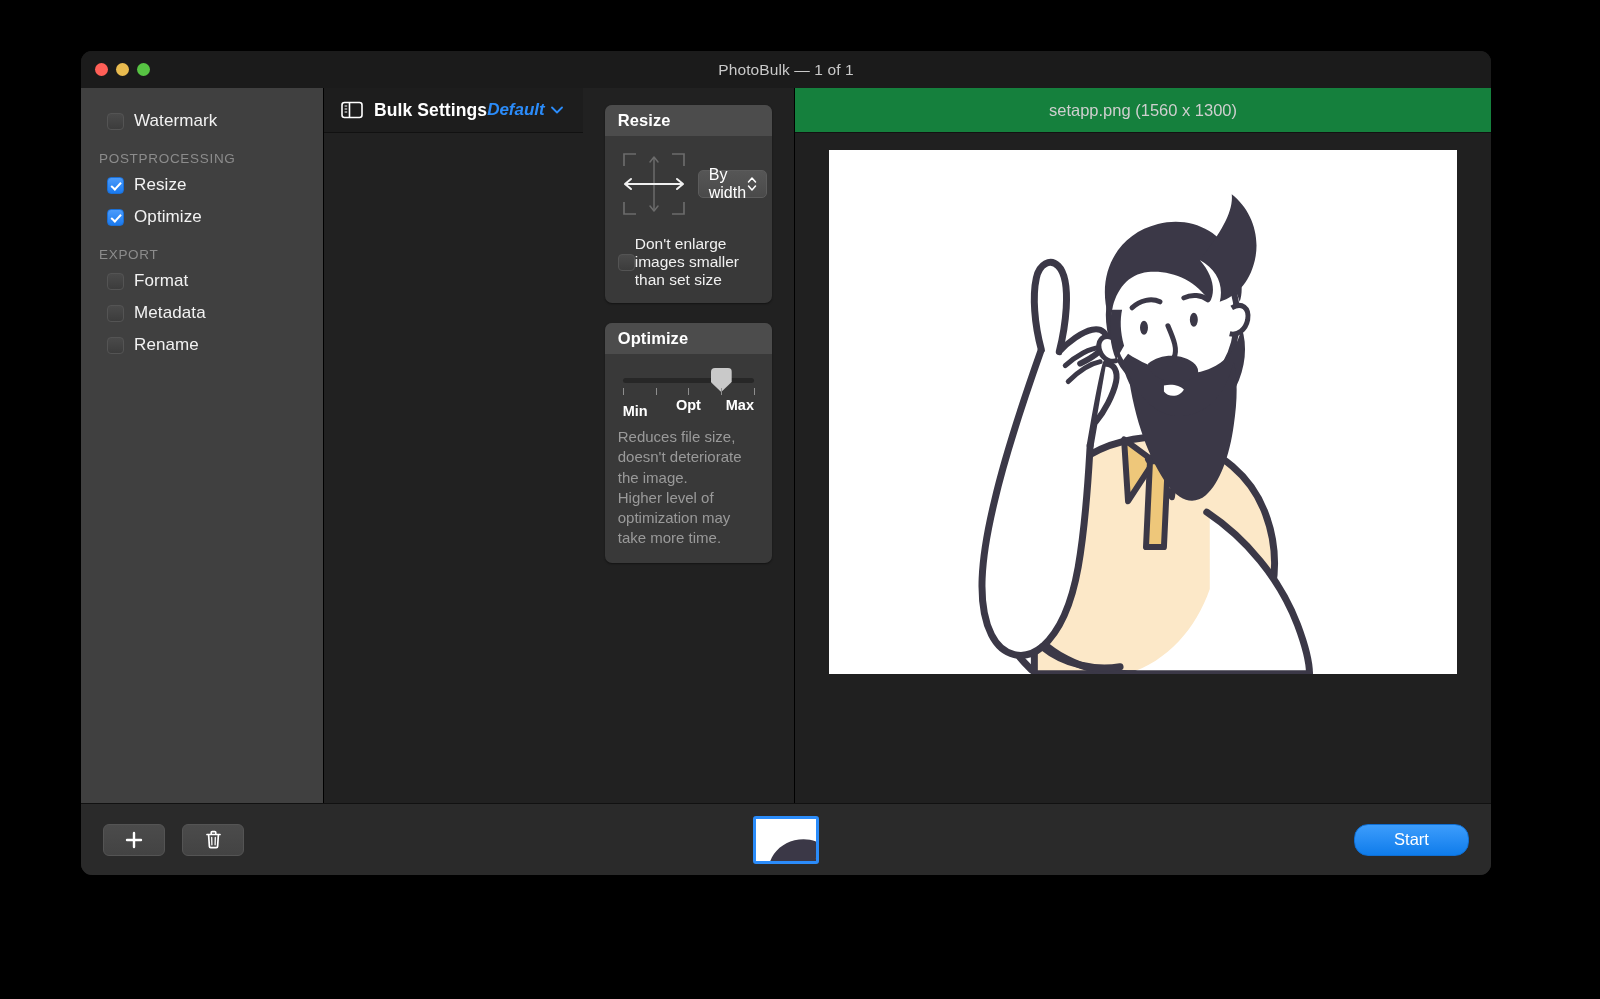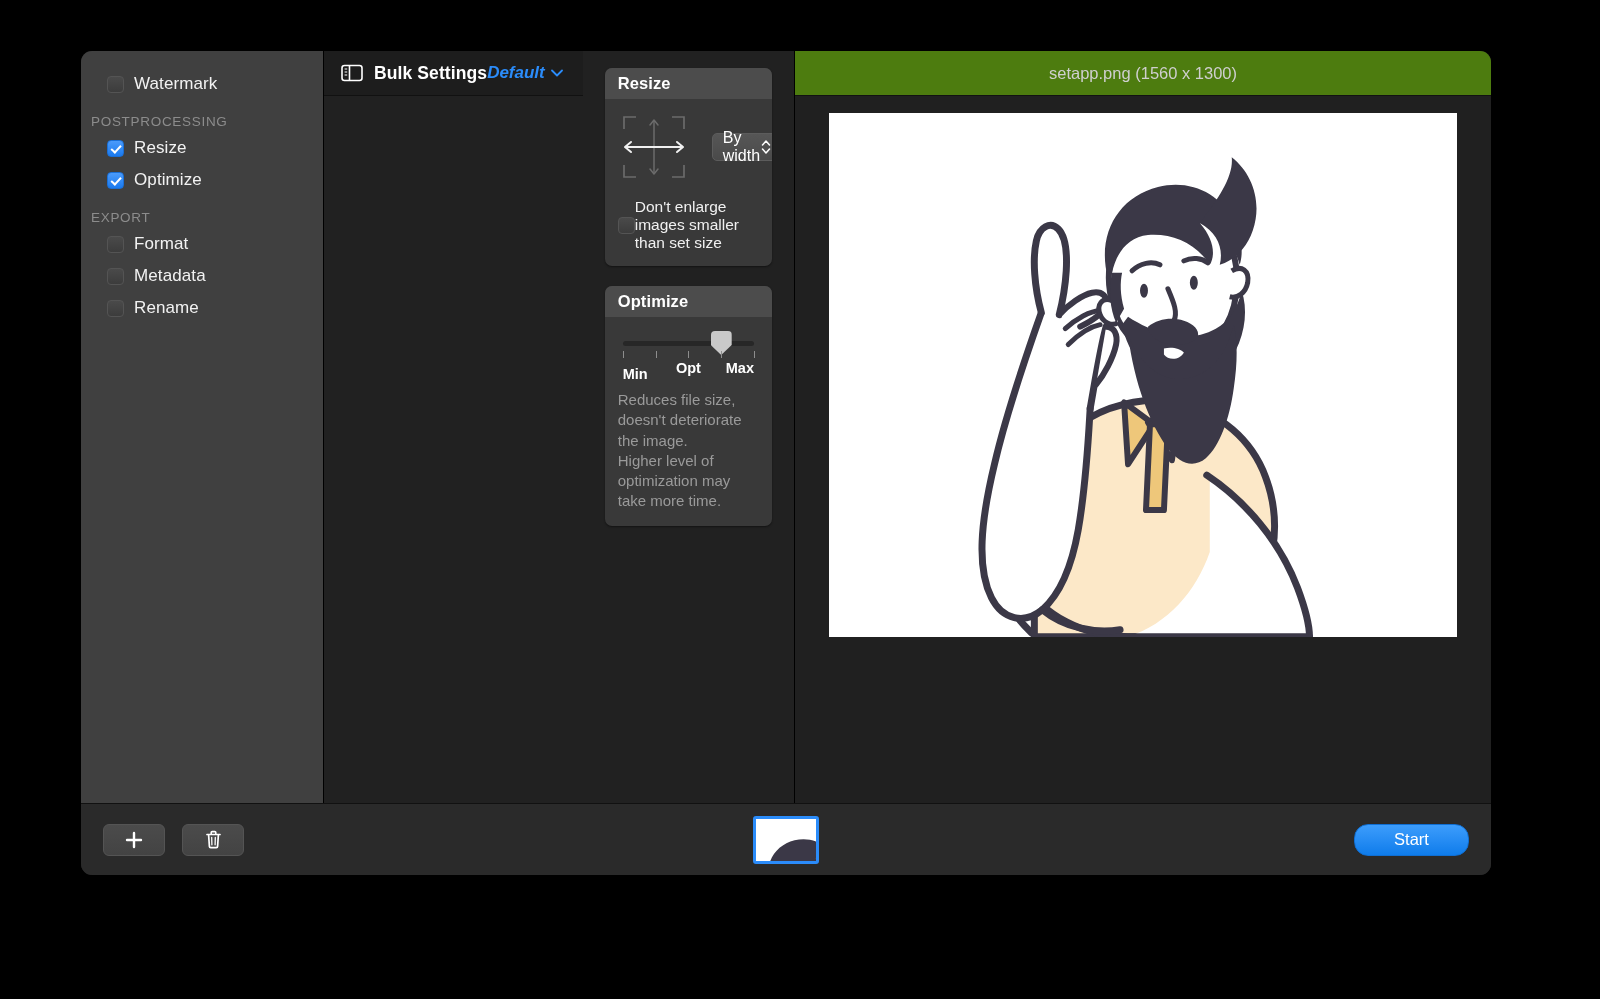--- a/index.html
+++ b/index.html
@@ -87,21 +87,21 @@
   }
   .side-label {
     font-size: 17px;
     color: #f2f2f2;
     letter-spacing: 0.1px;
   }
   .group-title {
     font-size: 13.5px;
     color: #8c8c8c;
     letter-spacing: 0.7px;
-    padding-left: 10px;
+    padding-left: 18px;
     margin-top: 14px;
     margin-bottom: 3px;
     text-transform: uppercase;
   }
 
   .cb {
     width: 17px;
     height: 17px;
     border-radius: 4px;
     box-sizing: border-box;
@@ -190,21 +190,21 @@
     font-weight: bold;
     color: #ffffff;
     letter-spacing: 0.1px;
   }
   .card-body { padding: 12px 13px 14px 13px; }
 
   
   .resize-row {
     display: flex;
     align-items: center;
-    gap: 22px;
+    gap: 8px;
   }
   #resize-glyph { width: 72px; height: 72px; flex-shrink: 0; }
 
   .select-box {
     position: relative;
     width: 122px;
     height: 28px;
     border-radius: 5px;
     background: linear-gradient(#565656, #4a4a4a);
     border: 1px solid #5c5c5c;
@@ -306,21 +306,21 @@
   }
   #preview-header {
     height: 44px;
     min-height: 44px;
     display: flex;
     align-items: center;
     justify-content: center;
     font-size: 16.5px;
     color: #cfcfcf;
     border-bottom: 1px solid #121212;
-    background: #4d7c0f;
+    background: #15803d;
   }
   #preview-stage {
     flex: 1;
     position: relative;
     display: flex;
     align-items: flex-start;
     justify-content: center;
     padding-top: 17px;
     box-sizing: border-box;
   }
@@ -396,20 +396,28 @@
     color: #ffffff;
     box-sizing: border-box;
     cursor: pointer;
   }
 </style>
 </head>
 <body>
 
 <div id="app-window">
 
+  <div id="titlebar">
+    <div id="traffic-lights">
+      <span class="light close"></span>
+      <span class="light mini"></span>
+      <span class="light zoom"></span>
+    </div>
+    <div id="window-title">PhotoBulk — 1 of 1</div>
+  </div>
 
   <div id="body-row">
 
     <div id="sidebar">
 
       <div class="side-row">
         <span class="cb"></span>
         <span class="side-label">Watermark</span>
       </div>
 

